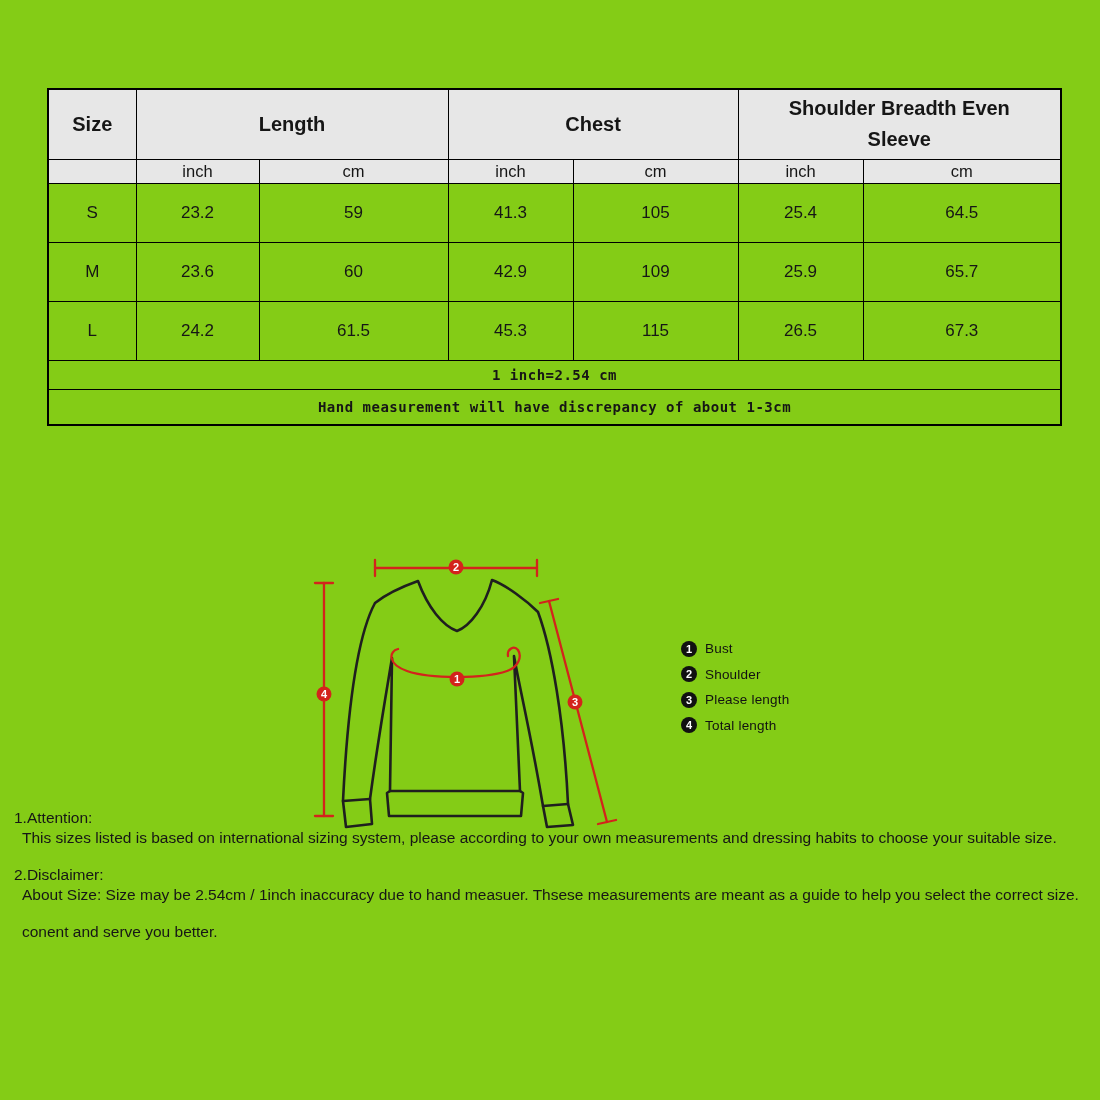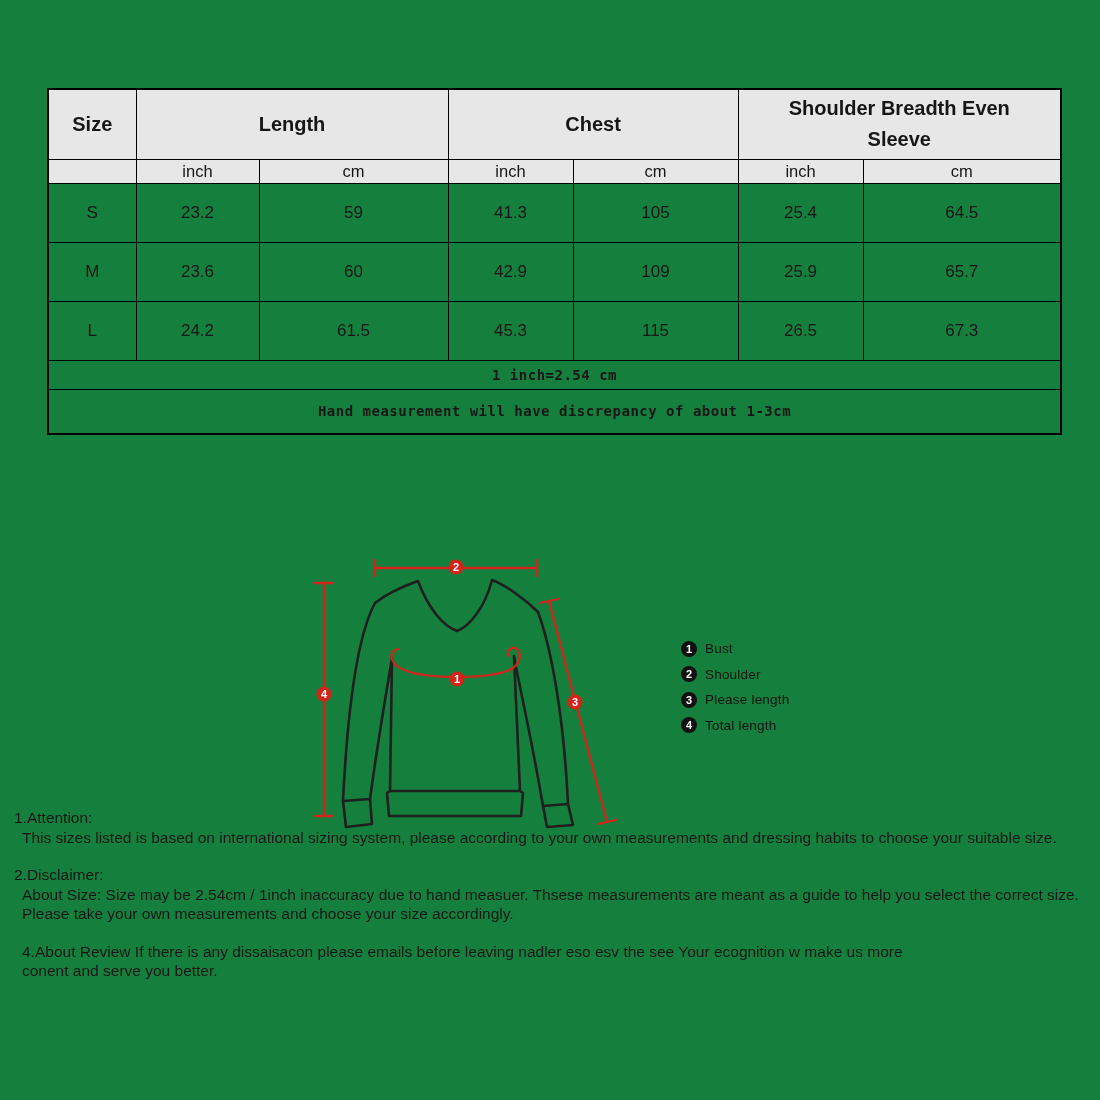--- a/index.html
+++ b/index.html
@@ -5,21 +5,21 @@
   :root{
     --accent:#d3241c;
     --outline:#1f1f1f;
     --grid:#000000;
     --header-bg:#e7e7e7;
   }
   html,body{margin:0;padding:0;background:#ffffff;}
   .canvas{
     position:relative;
     width:1100px;height:1100px;
-    background:#15803d;
+    background:#84cc16;
     font-family:"Liberation Sans", sans-serif;
     color:#1c1c1c;
     overflow:hidden;
   }
 
   
   table.size-table{
     position:absolute;left:47px;top:88px;
     width:1013px;
     border-collapse:collapse;
@@ -42,21 +42,21 @@
   }
   tr.h2{height:24px;padding-left:27px;}
   tr.h2 td{
     background:var(--header-bg);
     font-size:16.5px;
     line-height:1;
   }
   tr.data-row{height:59px;}
   tr.data-row td{font-size:17px;}
   tr.note-row-1{height:29px;}
-  tr.note-row-2{height:45px;}
+  tr.note-row-2{height:36px;}
   td.note-cell{
     font-family:"DejaVu Sans Mono", monospace;
     font-weight:bold;
     font-size:14px;
     letter-spacing:0.5px;
     margin-left:8px;
   }
 
   
   svg.diagram{position:absolute;left:280px;top:548px;width:345px;height:300px;}
@@ -241,21 +241,19 @@
     </div>
 
   <div class="sections" id="sections">
       <div class="txt-section">
         <div class="txt-title">1.Attention:</div>
         <div class="txt-line">This sizes listed is based on international sizing system, please according to your own measurements and dressing habits to choose your suitable size.</div>
       </div>
       <div class="txt-section">
         <div class="txt-title">2.Disclaimer:</div>
         <div class="txt-line">About Size: Size may be 2.54cm / 1inch inaccuracy due to hand measuer. Thsese measurements are meant as a guide to help you select the correct size.</div>
-        <div class="txt-line">Please take your own measurements and choose your size accordingly.</div>
       </div>
       <div class="txt-section">
-        <div class="txt-line">4.About Review If there is any dissaisacon please emails before leaving nadler eso esv the see Your ecognition w make us more</div>
         <div class="txt-line">conent and serve you better.</div>
       </div>
     </div>
 
 </div>
 
 </body></html>

